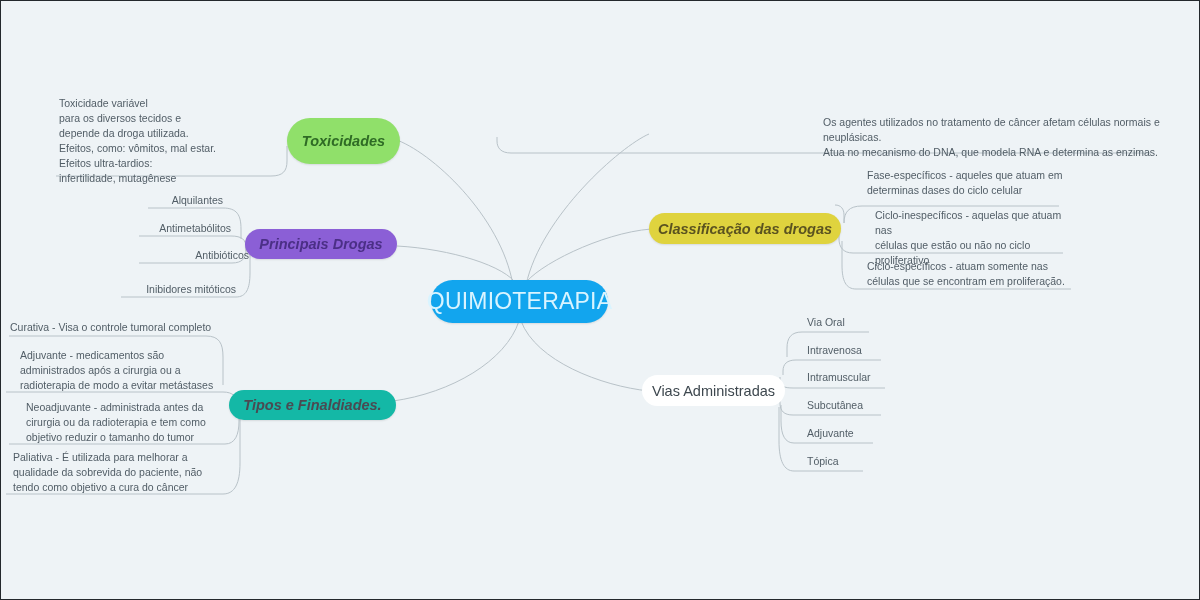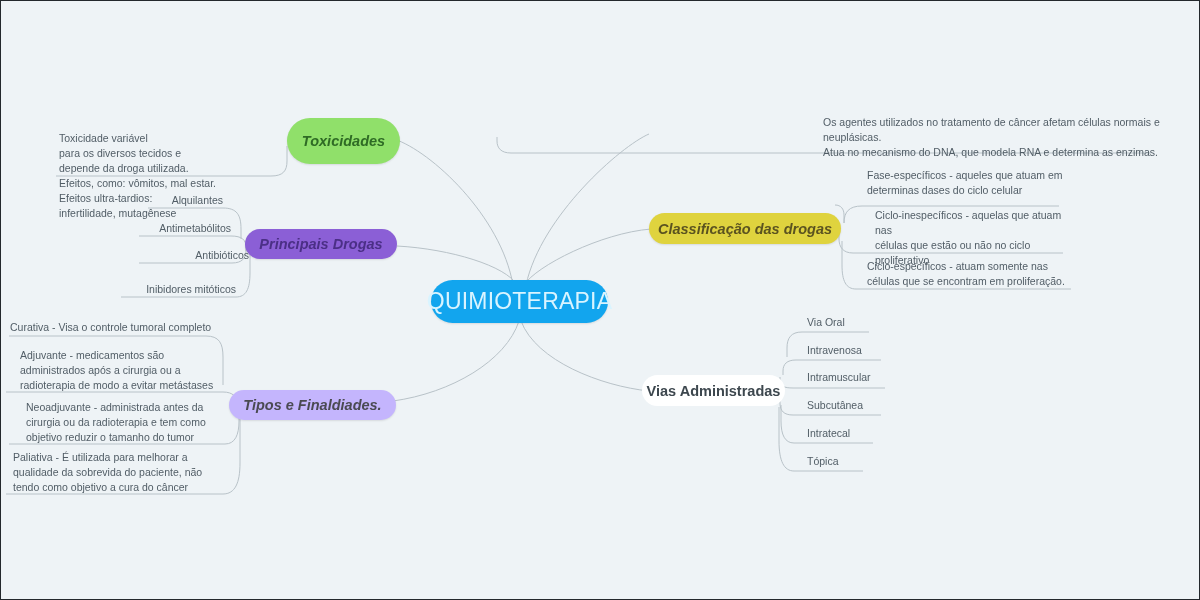--- a/index.html
+++ b/index.html
@@ -47,21 +47,21 @@
     box-shadow: 0 1px 2px rgba(0,0,0,.10);
   }
   .node-branch {
     font-size: 14.5px;
     font-weight: bold;
     font-style: italic;
     box-shadow: 0 1px 2px rgba(0,0,0,.10);
   }
   .node-plain {
     font-size: 14.5px;
-    font-weight: bold;
+    font-weight: normal;
     font-style: normal;
   }
 
   
   .leaf {
     position: absolute;
     box-sizing: border-box;
     font-size: 10.5px;
     line-height: 1.42;
     color: #515d66;
@@ -131,36 +131,36 @@
     </g>
   </svg>
 
   <div class="node node-central" style="left:430px; top:279px; width:177px; height:43px;">
     <span>QUIMIOTERAPIA</span>
   </div>
 
   <div class="node node-branch" style="left:286px; top:117px; width:113px; height:46px; background:#90e06a; color:#2f6b25;">
     <span>Toxicidades</span>
   </div>
-  <div class="leaf left" style="left:58px; top:95px; width:210px;margin-top:35px;">Toxicidade variável
+  <div class="leaf left" style="left:58px; top:95px; width:210px;">Toxicidade variável
 para os diversos tecidos e
 depende da droga utilizada.
 Efeitos, como: vômitos, mal estar.
 Efeitos ultra-tardios:
 infertilidade, mutagênese</div>
 
   <div class="node node-branch" style="left:244px; top:228px; width:152px; height:30px; background:#8b5fd6; color:#4b2f86;">
     <span>Principais Drogas</span>
   </div>
   <div class="leaf right" style="left:122px; top:192px; width:100px;">Alquilantes</div>
   <div class="leaf right" style="left:120px; top:220px; width:110px;">Antimetabólitos</div>
   <div class="leaf right" style="left:138px; top:247px; width:110px;">Antibióticos</div>
   <div class="leaf right" style="left:110px; top:281px; width:125px;">Inibidores mitóticos</div>
 
-  <div class="node node-branch" style="left:228px; top:389px; width:167px; height:30px; background:#c4b5fd; color:#4a4a52;">
+  <div class="node node-branch" style="left:228px; top:389px; width:167px; height:30px; background:#14b8a6; color:#4a4a52;">
     <span>Tipos e Finaldiades.</span>
   </div>
   <div class="leaf left" style="left:9px; top:319px; width:205px;">Curativa - Visa o controle tumoral completo</div>
   <div class="leaf left" style="left:19px; top:347px; width:200px;">Adjuvante - medicamentos são
 administrados após a cirurgia ou a
 radioterapia de modo a evitar metástases</div>
   <div class="leaf left" style="left:25px; top:399px; width:200px;">Neoadjuvante - administrada antes da
 cirurgia ou da radioterapia e tem como
 objetivo reduzir o tamanho do tumor</div>
   <div class="leaf left" style="left:12px; top:449px; width:205px;">Paliativa -  É utilizada para melhorar a
@@ -181,16 +181,16 @@
   <div class="leaf left" style="left:866px; top:258px; width:205px;">Ciclo-específicos - atuam somente nas
 células que se encontram em proliferação.</div>
 
   <div class="node node-plain" style="left:641px; top:374px; width:143px; height:31px; background:#ffffff; color:#3d474e;">
     <span>Vias Administradas</span>
   </div>
   <div class="leaf left" style="left:806px; top:314px; width:90px;">Via Oral</div>
   <div class="leaf left" style="left:806px; top:342px; width:90px;">Intravenosa</div>
   <div class="leaf left" style="left:806px; top:369px; width:95px;">Intramuscular</div>
   <div class="leaf left" style="left:806px; top:397px; width:90px;">Subcutânea</div>
-  <div class="leaf left" style="left:806px; top:425px; width:90px;">Intratecal</div>
+  <div class="leaf left" style="left:806px; top:425px; width:90px;">Adjuvante</div>
   <div class="leaf left" style="left:806px; top:453px; width:90px;">Tópica</div>
 
 </div>
 
 </body></html>

